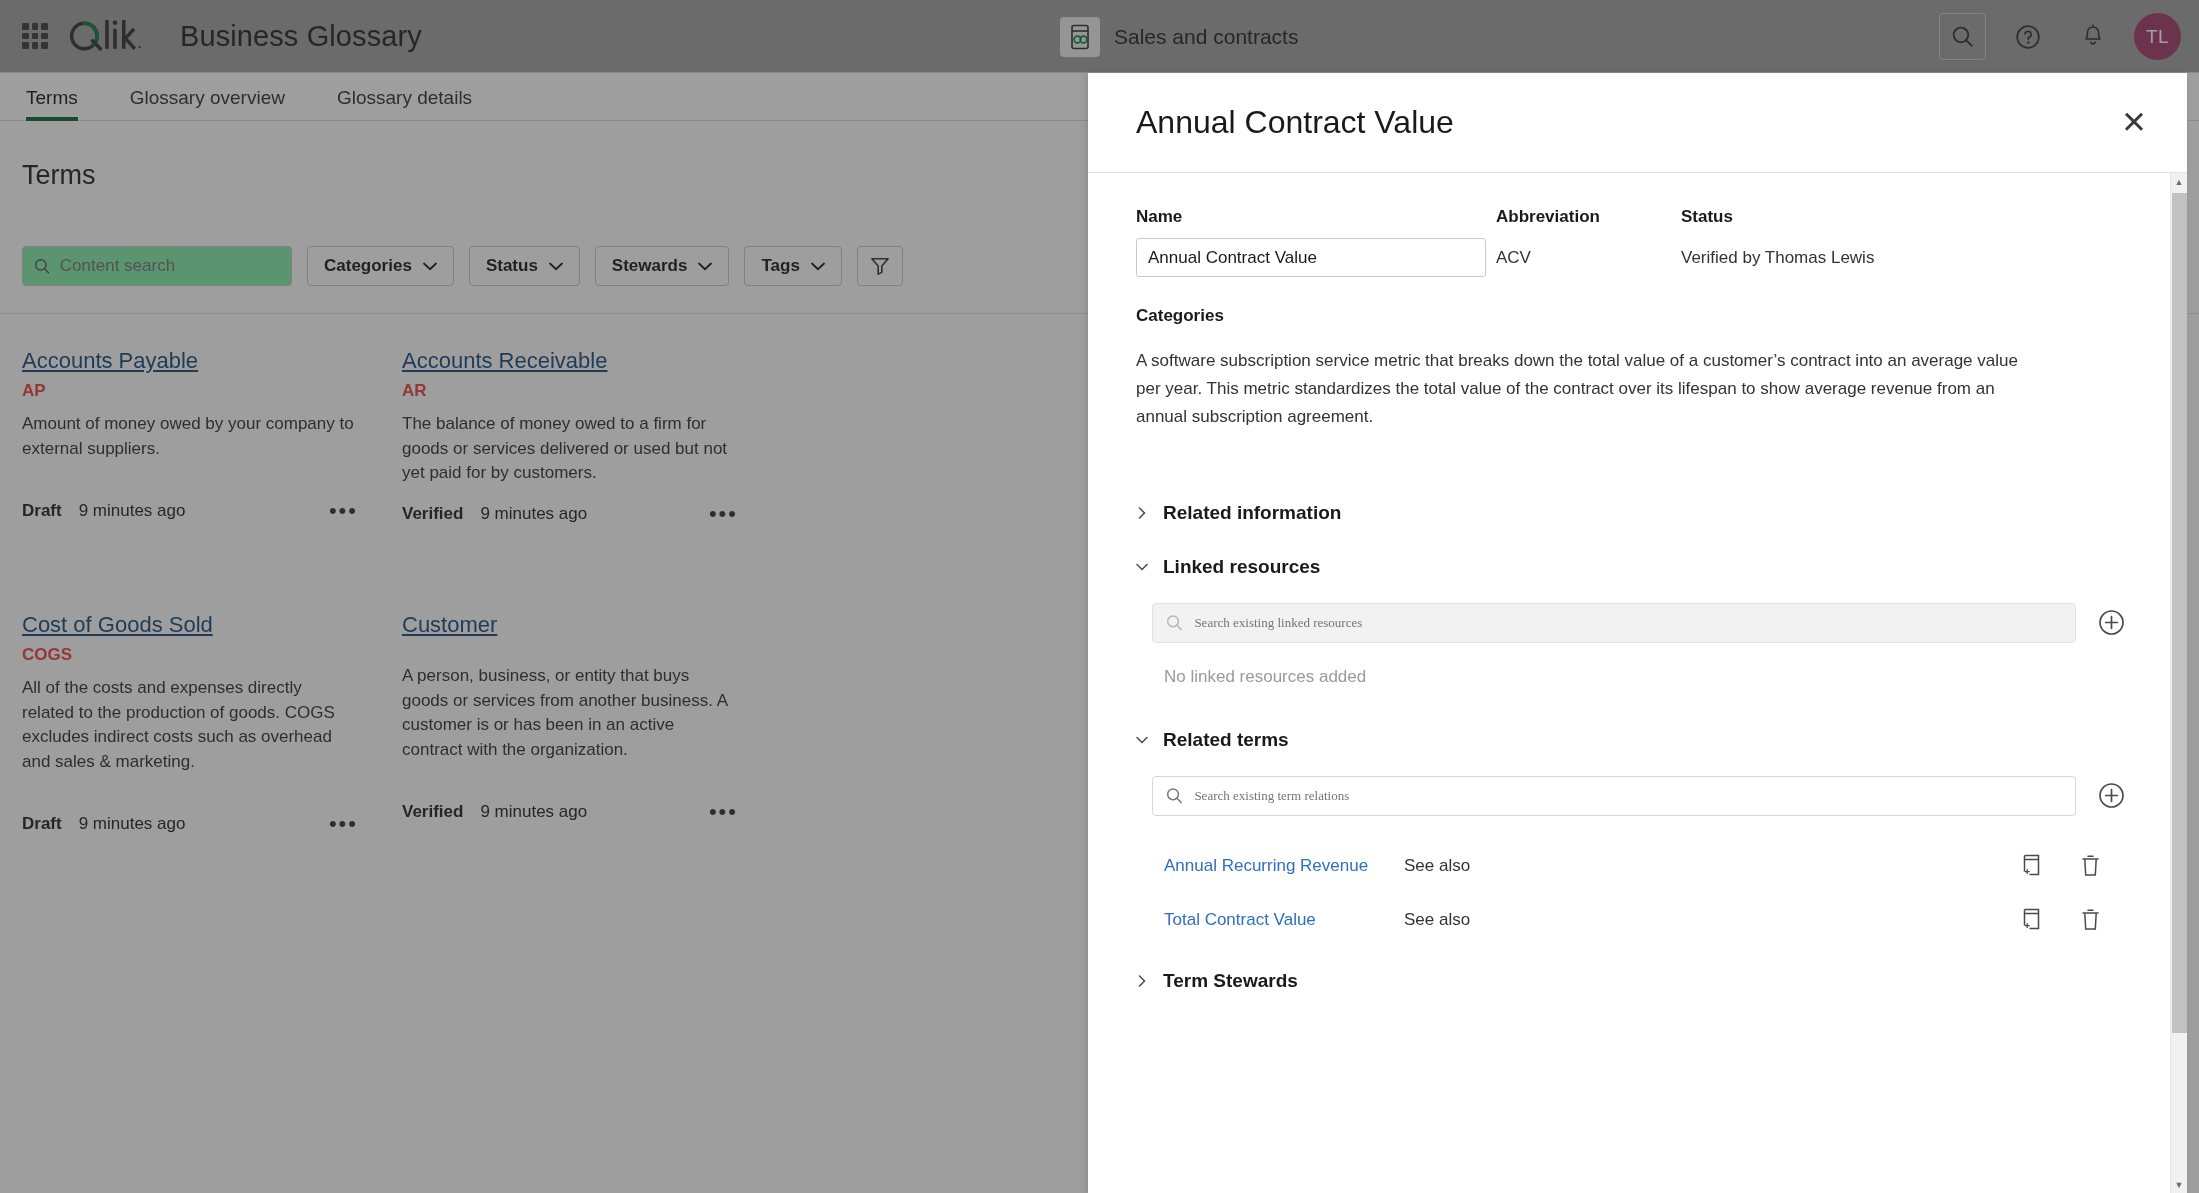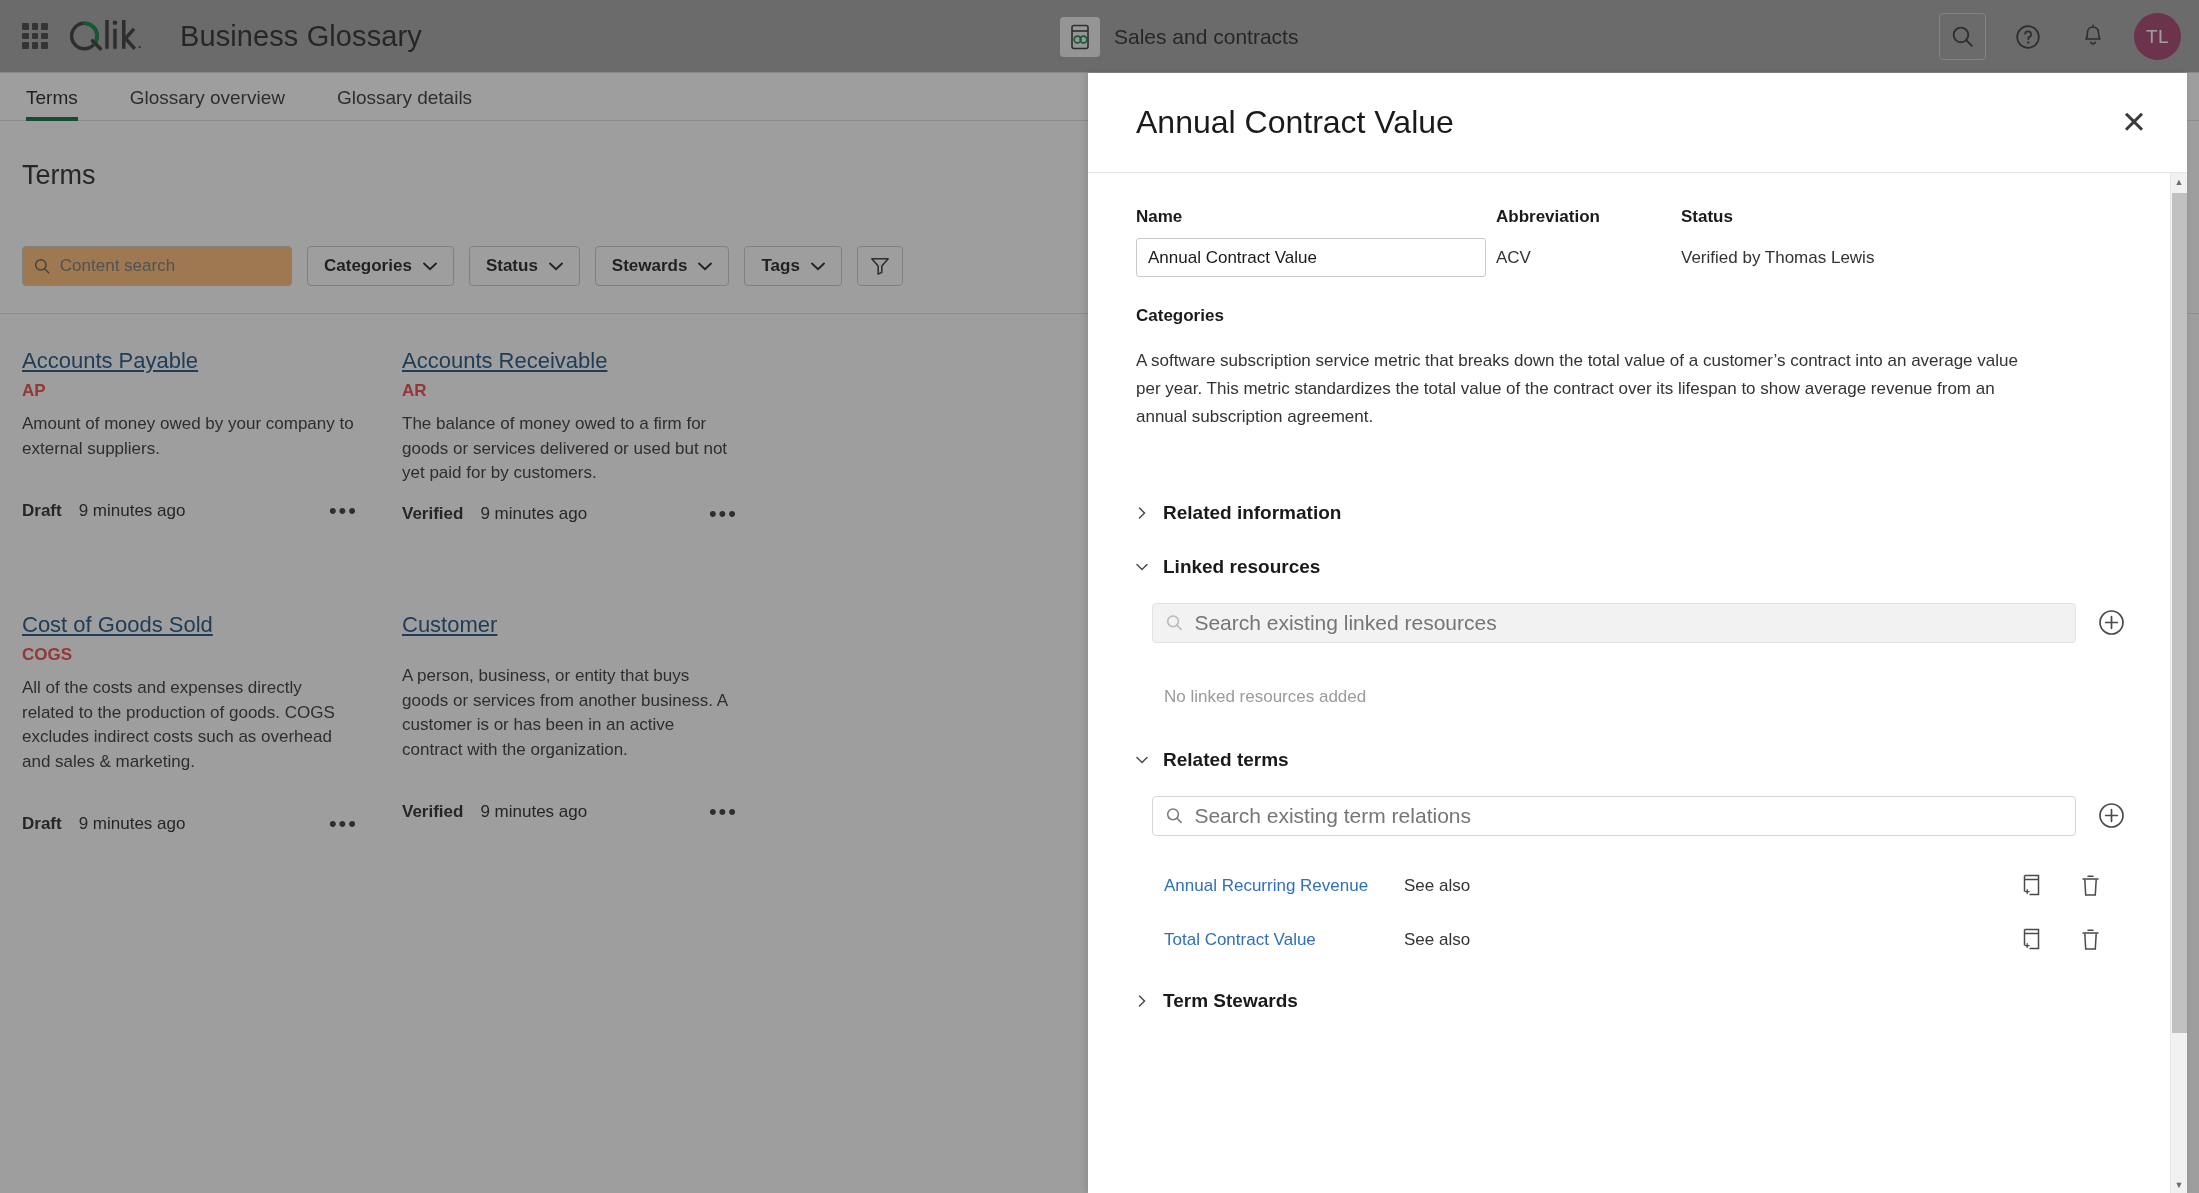--- a/index.html
+++ b/index.html
@@ -72,21 +72,21 @@
   .page-title {
     position: absolute; top: 160px; left: 22px;
     font-size: 27px; color: #262626;
   }
 
   .filters {
     position: absolute; top: 246px; left: 22px; display: flex; align-items: center; gap: 15px;
   }
   .search-box {
     width: 270px; height: 40px; border: 1px solid #c9c9c9; border-radius: 4px;
-    display: flex; align-items: center; padding: 0 10px; gap: 9px; background: #fdba74;
+    display: flex; align-items: center; padding: 0 10px; gap: 9px; background: #86efac;
   }
   .search-box input {
     border: none; outline: none; font-size: 17px; color: #6d6d6d; width: 100%;
     font-family: "Liberation Sans", sans-serif; background: transparent;
   }
   .filter-btn {
     height: 40px; border: 1px solid #c9c9c9; border-radius: 4px; background: #fff;
     display: flex; align-items: center; gap: 11px; padding: 0 16px;
     font-size: 17px; color: #1a1a1a; font-weight: bold; cursor: pointer;
   }
@@ -159,26 +159,26 @@
   .inline-search {
     display: flex; align-items: center; gap: 22px; margin-top: 25px;
   }
   .isearch-box {
     flex: 1; height: 40px; border: 1px solid #d6d6d6; border-radius: 4px;
     display: flex; align-items: center; gap: 11px; padding: 0 12px; background: #fff;
   }
   .isearch-box.disabled { background: #f2f2f2; border-color: #e2e2e2; }
   .isearch-box input {
     border: none; outline: none; background: transparent; width: 100%;
-    font-size: 21px; color: #6d6d6d; font-family: Liberation Sans, sans-serif;
+    font-size: 13px; color: #6d6d6d; font-family: Liberation Serif, serif;
   }
   .isearch-box.disabled input { color: #c4c4c4; }
   .add-btn { width: 27px; height: 27px; cursor: pointer; color: #4a4a4a; flex: 0 0 auto; }
 
-  .empty-note { font-size: 17px; color: #9a9a9a; margin-top: 44px; padding-left: 12px; }
+  .empty-note { font-size: 17px; color: #9a9a9a; margin-top: 24px; padding-left: 12px; }
 
   .rel-rows { margin-top: 28px; }
   .rel-row {
     display: flex; align-items: center; height: 44px; padding-left: 12px; padding-right: 6px;
   }
   .rel-name { width: 240px; font-size: 17px; color: #2f6fc0; cursor: pointer; }
   .rel-type { flex: 1; font-size: 17px; color: #333333; }
   .rel-act { width: 58px; display: flex; justify-content: center; cursor: pointer; color: #444; }
 
   

